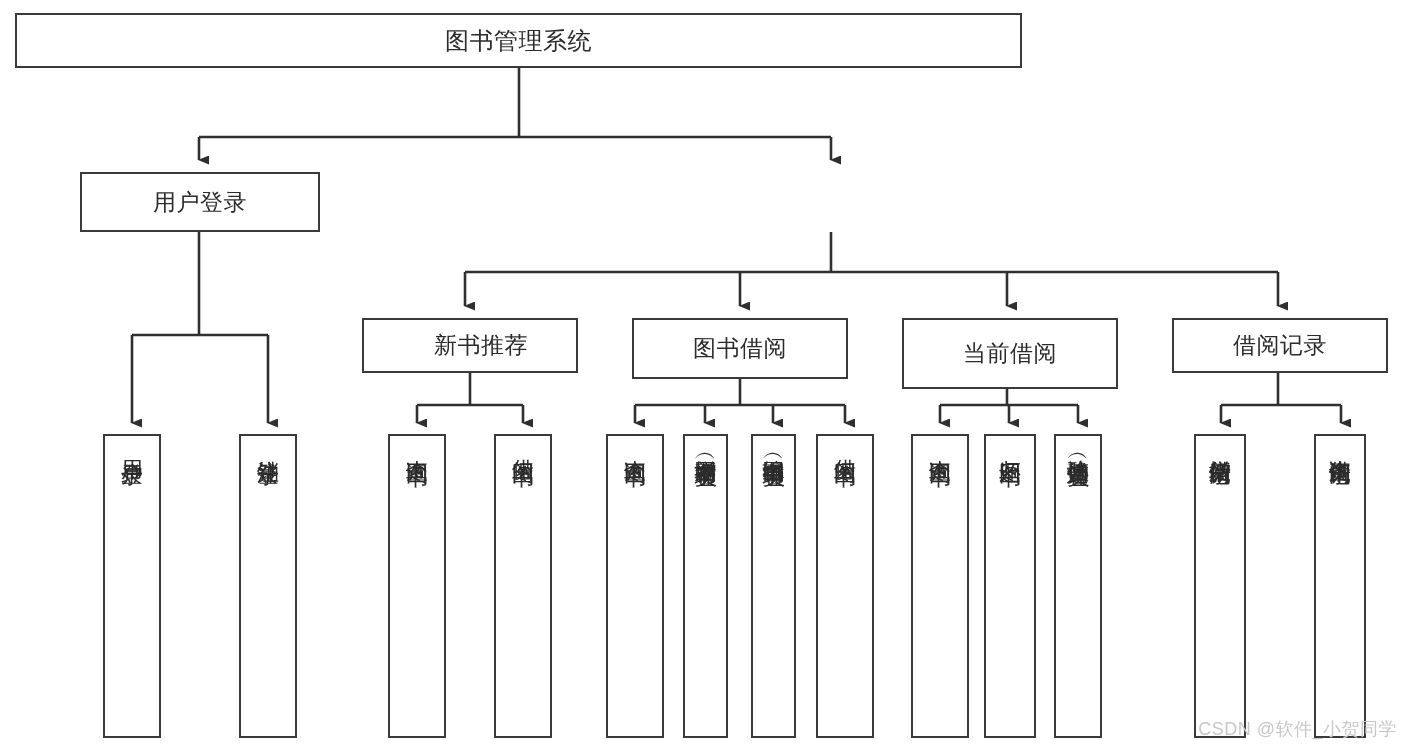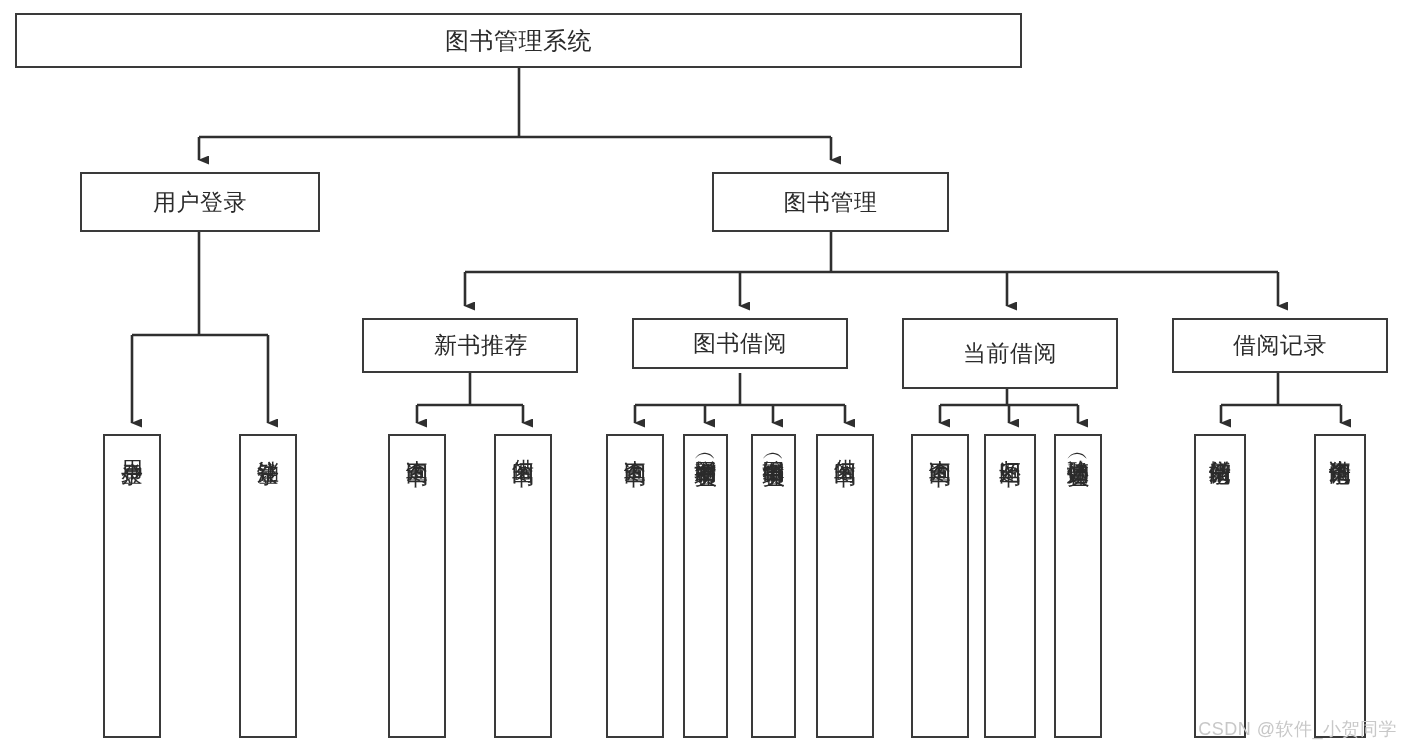--- a/index.html
+++ b/index.html
@@ -136,28 +136,25 @@
     </g>
   </svg>
 
   <div class="node h root" style="left:15px; top:13px; width:1007px; height:55px;">
     <span class="lbl">图书管理系统</span>
   </div>
 
   <div class="node h" style="left:80px; top:172px; width:240px; height:60px;">
     <span class="lbl">用户登录</span>
   </div>
-  <div class="node h" style="left:712px; top:172px; width:237px; height:60px;">
-    <span class="lbl">图书管理</span>
-  </div>
 
   <div class="node h" style="left:362px; top:318px; width:216px; height:55px;padding-left:22px;">
     <span class="lbl">新书推荐</span>
   </div>
-  <div class="node h" style="left:632px; top:318px; width:216px; height:51px;">
+  <div class="node h" style="left:632px; top:318px; width:216px; height:61px;">
     <span class="lbl">图书借阅</span>
   </div>
   <div class="node h" style="left:902px; top:318px; width:216px; height:71px;">
     <span class="lbl">当前借阅</span>
   </div>
   <div class="node h" style="left:1172px; top:318px; width:216px; height:55px;">
     <span class="lbl">借阅记录</span>
   </div>
 
   <div class="node v" style="left:103px; top:434px; width:58px; height:304px;">

